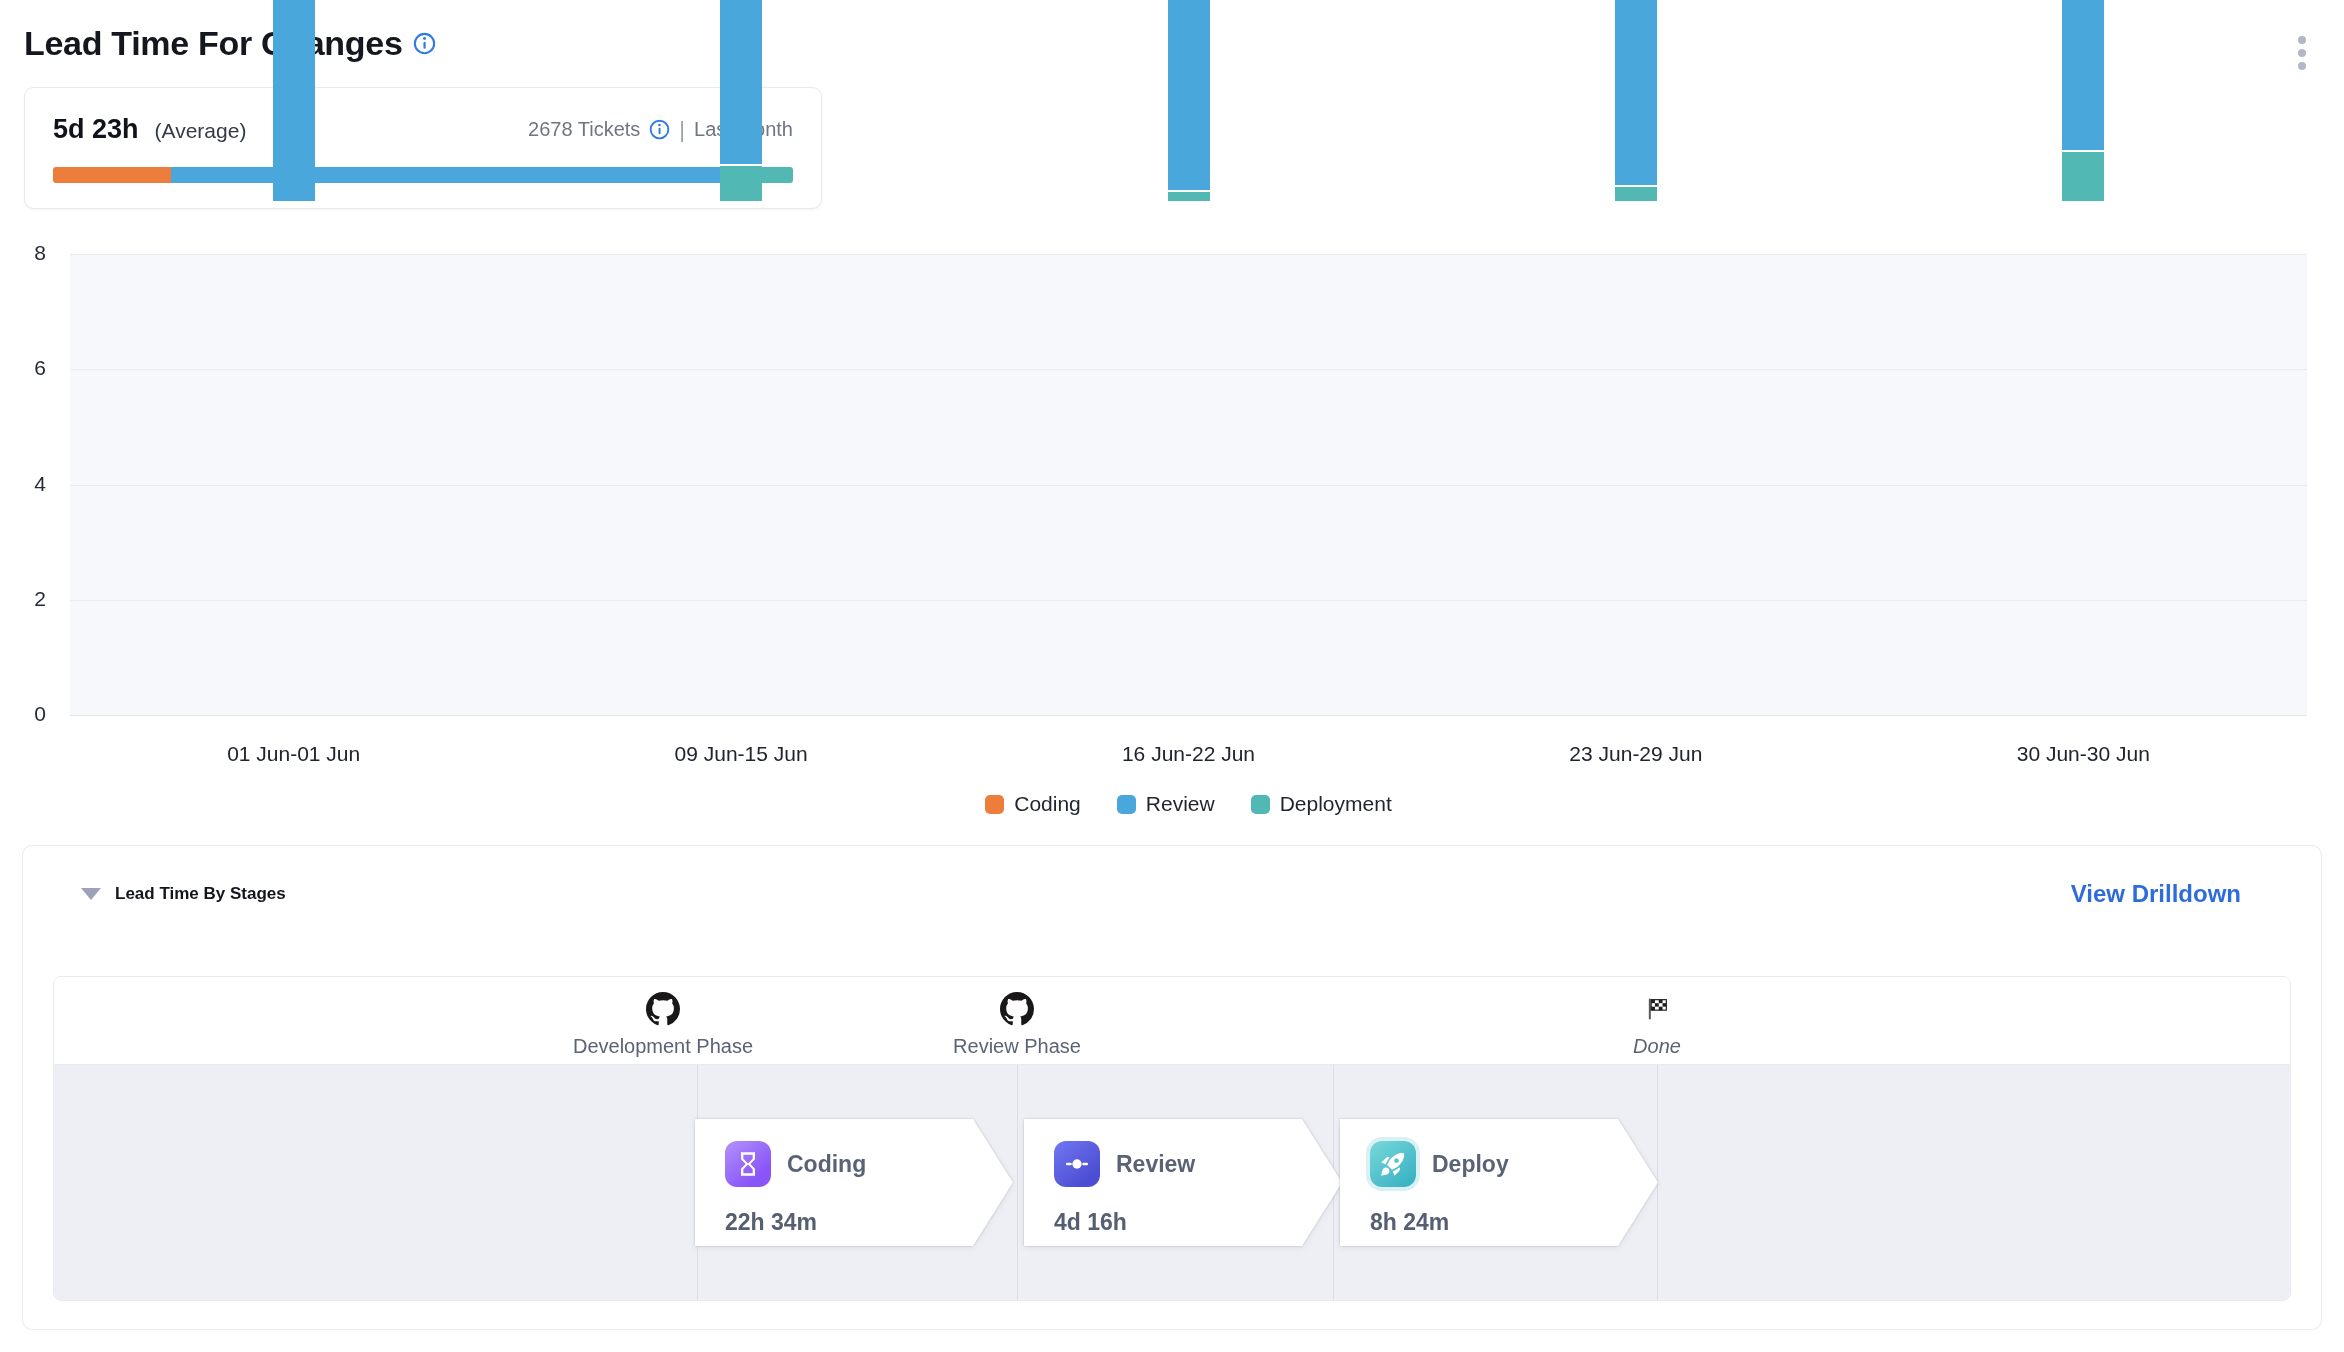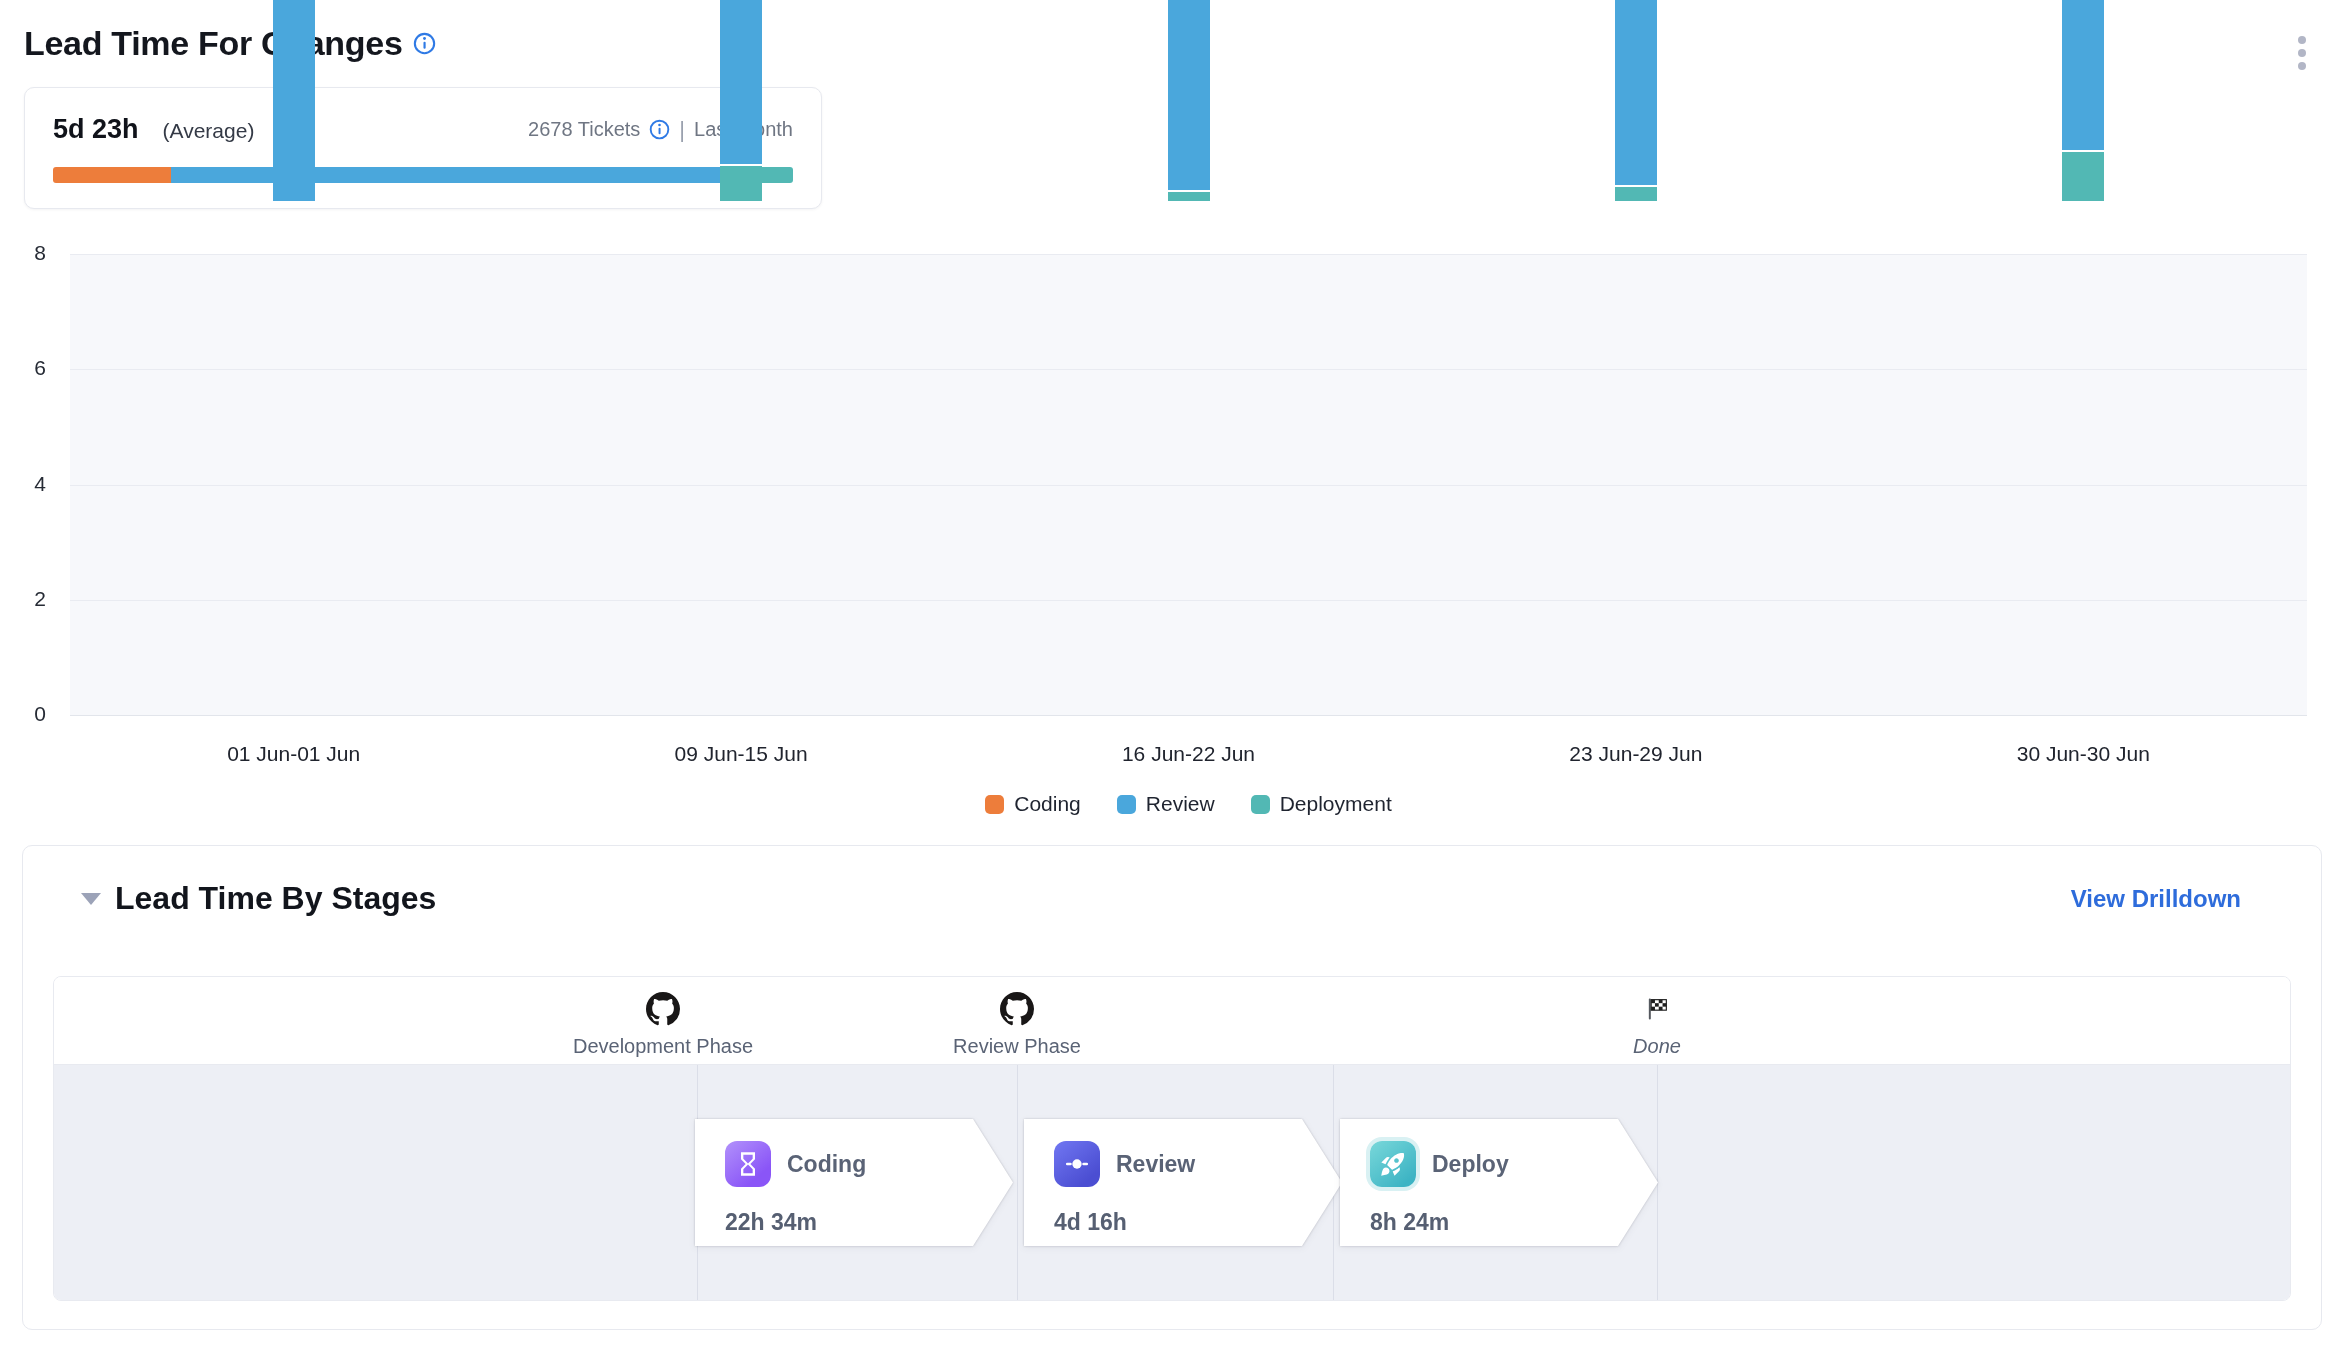--- a/index.html
+++ b/index.html
@@ -11,21 +11,21 @@
   .page-header { position:absolute; left:24px; top:24px; display:flex; align-items:center; gap:10px; }
   .page-title { font-size:34px; font-weight:bold; color:#14171e; letter-spacing:-0.3px; }
   .info-icon { display:inline-flex; width:23px; height:23px; }
   .kebab { position:absolute; right:34px; top:32px; display:flex; flex-direction:column; gap:5px; padding:4px; cursor:pointer; }
   .kebab span { width:8px; height:8px; border-radius:50%; background:#b2b6c6; }
 
   
   .summary-card { position:absolute; left:24px; top:87px; width:798px; height:122px;
     background:#fff; border:1px solid #e7e9ef; border-radius:10px; box-shadow:0 1px 3px rgba(16,24,40,.05); }
   .summary-row { display:flex; align-items:center; justify-content:space-between; padding:26px 28px 0 28px; }
-  .summary-value-wrap { display:flex; align-items:baseline; gap:24px; }
+  .summary-value-wrap { display:flex; align-items:baseline; gap:16px; }
   .summary-value { font-size:27px; font-weight:bold; color:#10131a; }
   .summary-qualifier { font-size:21px; color:#343a46; }
   .summary-meta { display:flex; align-items:center; gap:9px; font-size:20px; color:#6f7683; }
   .summary-meta .sep { color:#9aa1ae; font-size:22px; }
   .mini-bar { position:absolute; left:28px; right:28px; bottom:25px; height:16px; border-radius:3px; overflow:hidden; display:flex; }
 
   
   #chart-region { position:absolute; left:0; top:0; width:2344px; height:840px; }
   .plot-bg { position:absolute; left:70px; top:254px; width:2237px; height:461px; background:#f7f8fb; }
   .gridline { position:absolute; left:70px; width:2237px; height:1px; background:#e9ebf1; }
@@ -38,21 +38,21 @@
   .legend-item { display:flex; align-items:center; gap:10px; cursor:pointer; }
   .legend-swatch { width:19px; height:19px; border-radius:5px; }
   .legend-label { font-size:21px; color:#1f2430; }
 
   
   .stages-panel { position:absolute; left:22px; top:845px; width:2300px; height:485px;
     background:#fff; border:1px solid #e7e9ef; border-radius:10px; }
   .stages-header { display:flex; align-items:center; padding:34px 80px 0 58px; }
   .collapse-toggle { width:0; height:0; border-left:10px solid transparent; border-right:10px solid transparent;
     border-top:12px solid #9ca3b8; margin-right:14px; cursor:pointer; }
-  .stages-title { font-size:32px; font-weight:bold; color:#12151c; }
+  .stages-title { font-size:17px; font-weight:bold; color:#12151c; }
   .drilldown-link { margin-left:auto; font-size:24px; font-weight:bold; color:#2e6cdb; cursor:pointer; text-decoration:none; }
 
   .stages-table { position:absolute; left:30px; top:130px; width:2238px; height:325px;
     border:1px solid #e8eaf0; border-radius:8px; overflow:hidden; background:#fff; }
   .phases-header { position:relative; height:88px; background:#fff; border-bottom:1px solid #e8eaf0; }
   .phase { position:absolute; top:14px; transform:translateX(-50%); text-align:center; width:300px; }
   .phase-icon { height:36px; display:flex; align-items:center; justify-content:center; }
   .phase-label { margin-top:8px; font-size:20px; color:#5a6375; }
 
   .stages-body { position:relative; height:236px; background:#edeff5; }

